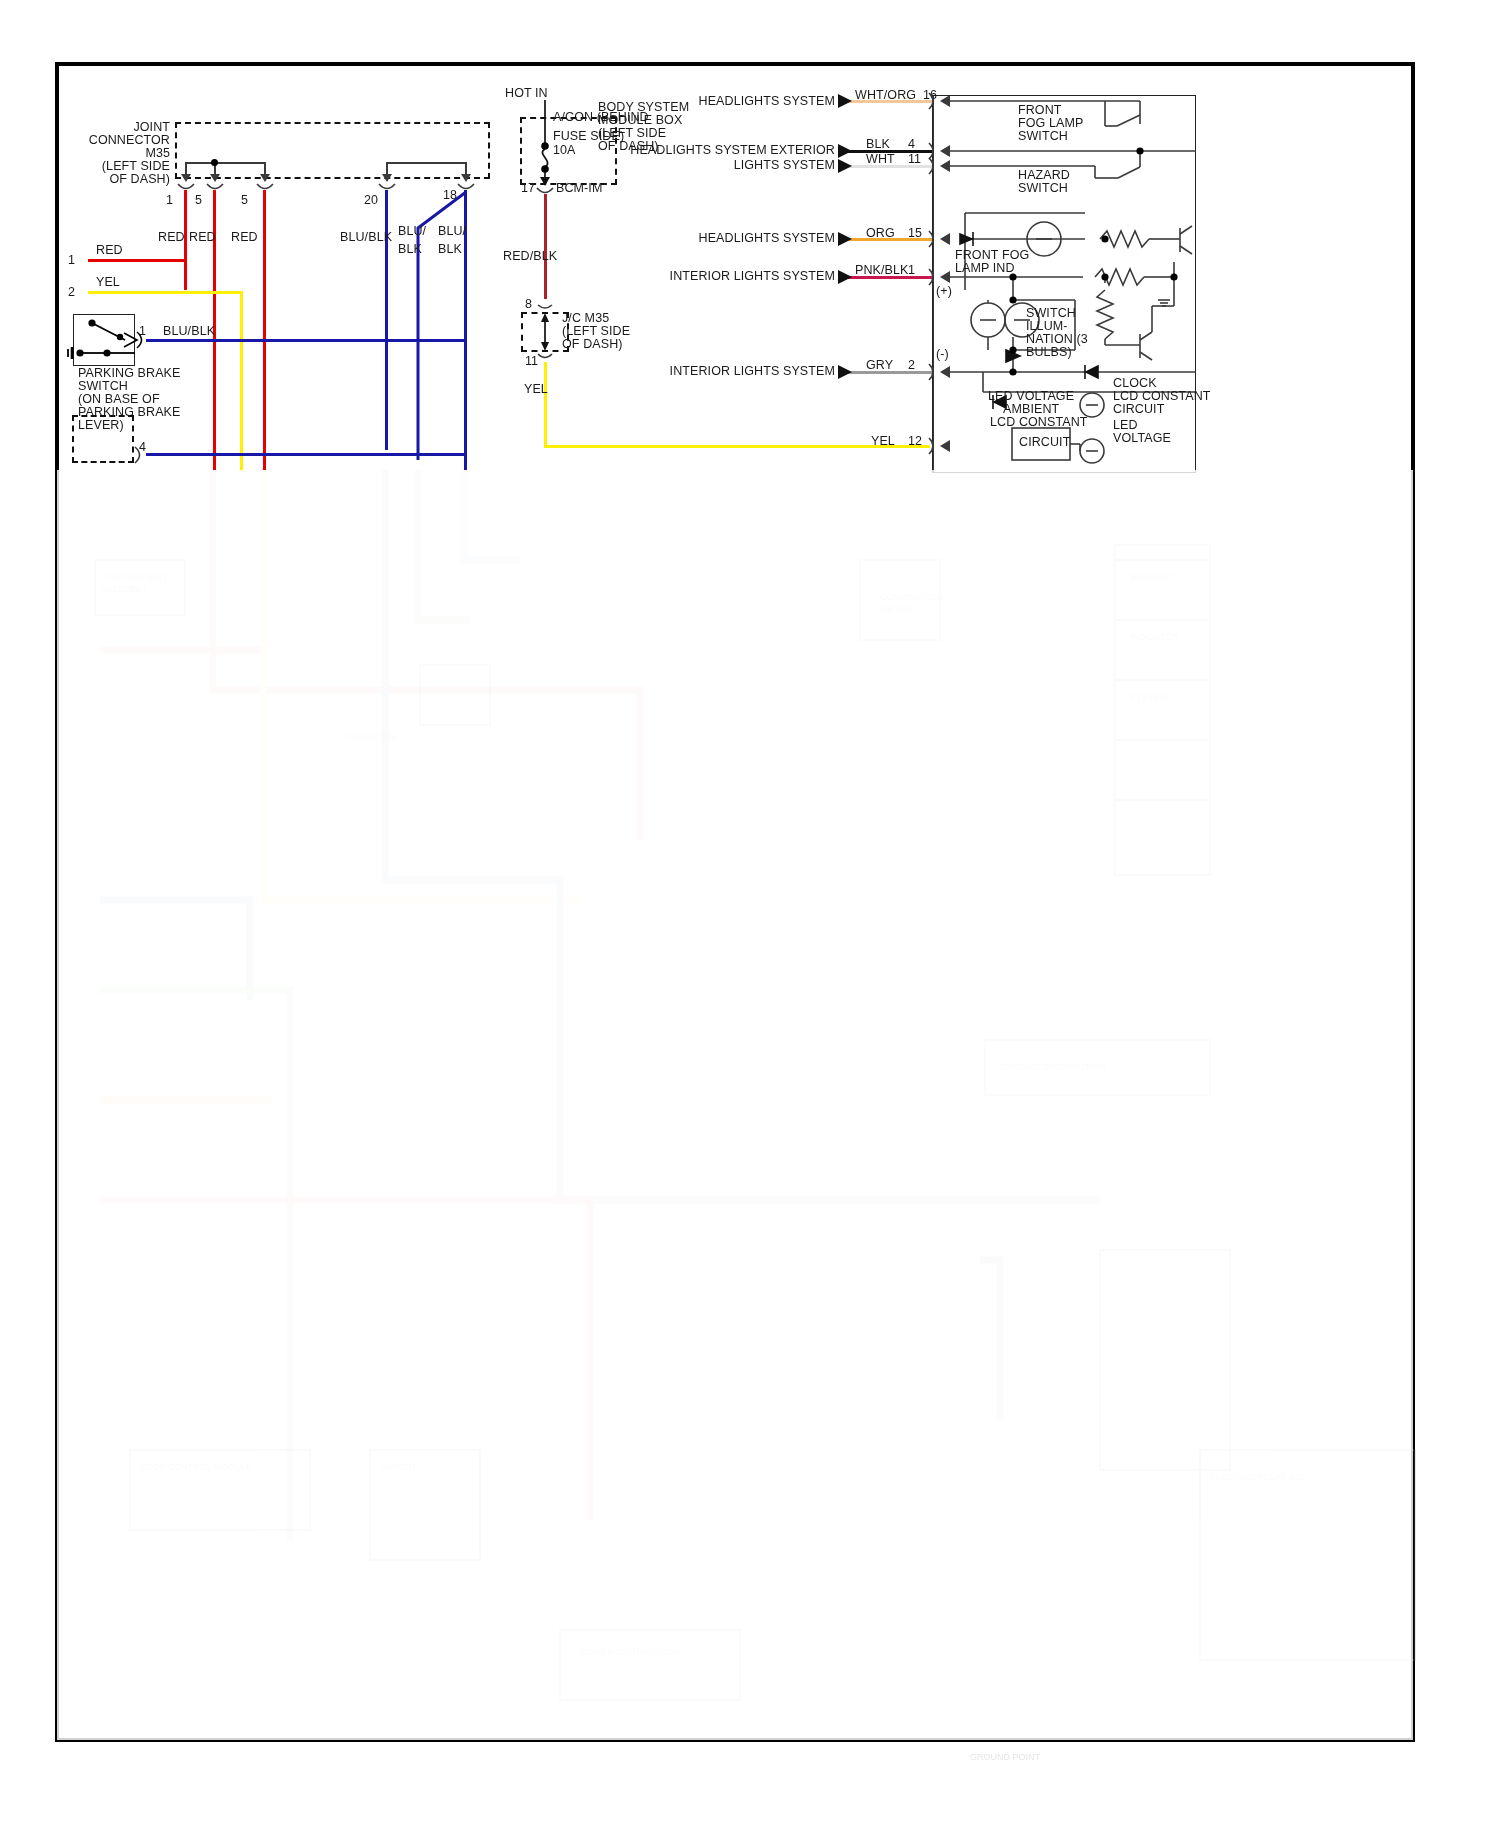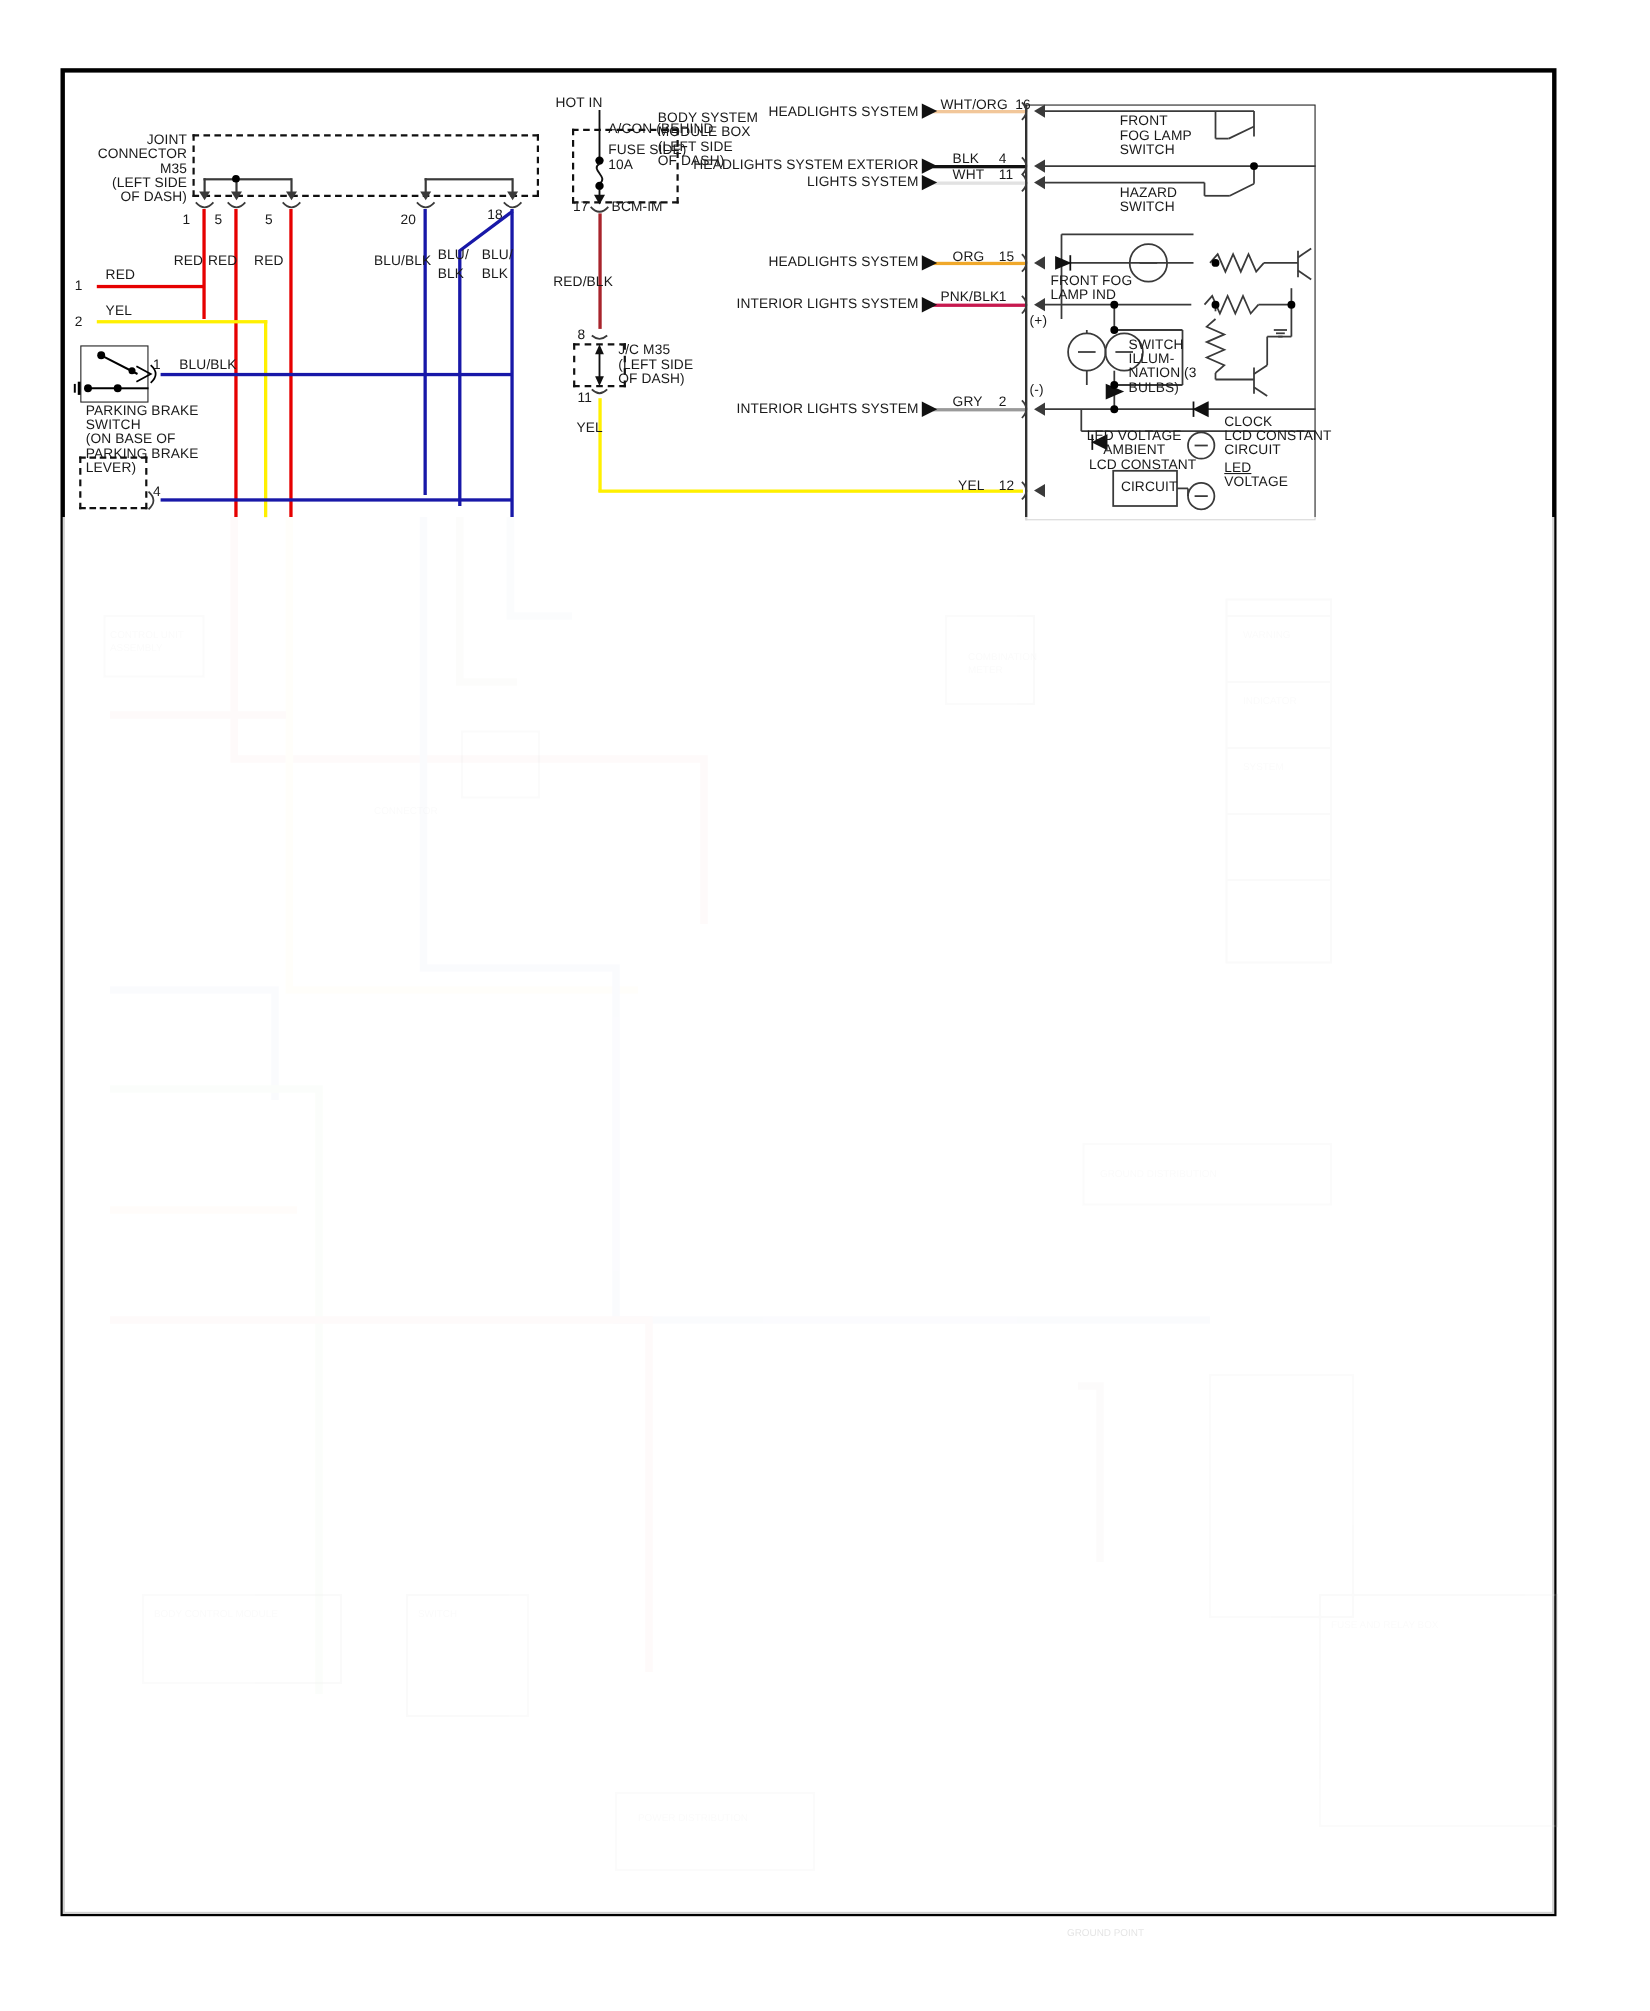--- a/index.html
+++ b/index.html
@@ -423,21 +423,21 @@
 
   <div class="lbl" style="left:988px; top:389px;">LED VOLTAGE</div>
   <div class="lbl" style="left:1003px; top:402px;">AMBIENT</div>
   <div class="lbl" style="left:990px; top:415px;">LCD CONSTANT</div>
   <div class="lbl" style="left:1019px; top:435px;">CIRCUIT</div>
 
   <div class="lbl" style="left:1113px; top:376px;">CLOCK</div>
   <div class="lbl" style="left:1113px; top:389px;">LCD CONSTANT</div>
   <div class="lbl" style="left:1113px; top:402px;">CIRCUIT</div>
 
-  <div class="lbl" style="left:1113px; top:418px;text-decoration:underline;">LED</div>
+  <div class="lbl" style="left:1113px; top:418px;">LED</div>
   <div class="lbl" style="left:1113px; top:431px;">VOLTAGE</div>
 
   <svg class="layer" style="z-index:10;" viewBox="0 0 1500 1828">
     <g opacity="0.30" stroke-width="7" fill="none" stroke-linecap="butt">
       <path d="M213,470 L213,690 L640,690 L640,840" stroke="#e8a0a0"></path>
       <path d="M263,470 L263,900 L580,900" stroke="#f6e9a8"></path>
       <path d="M385,470 L385,880 L560,880 L560,1200 L1100,1200" stroke="#a8b4e0"></path>
       <path d="M418,470 L418,620 L470,620" stroke="#c9c2b4"></path>
       <path d="M464,470 L464,560 L520,560" stroke="#b8bede"></path>
       <path d="M100,650 L260,650" stroke="#e8a0a0"></path>

